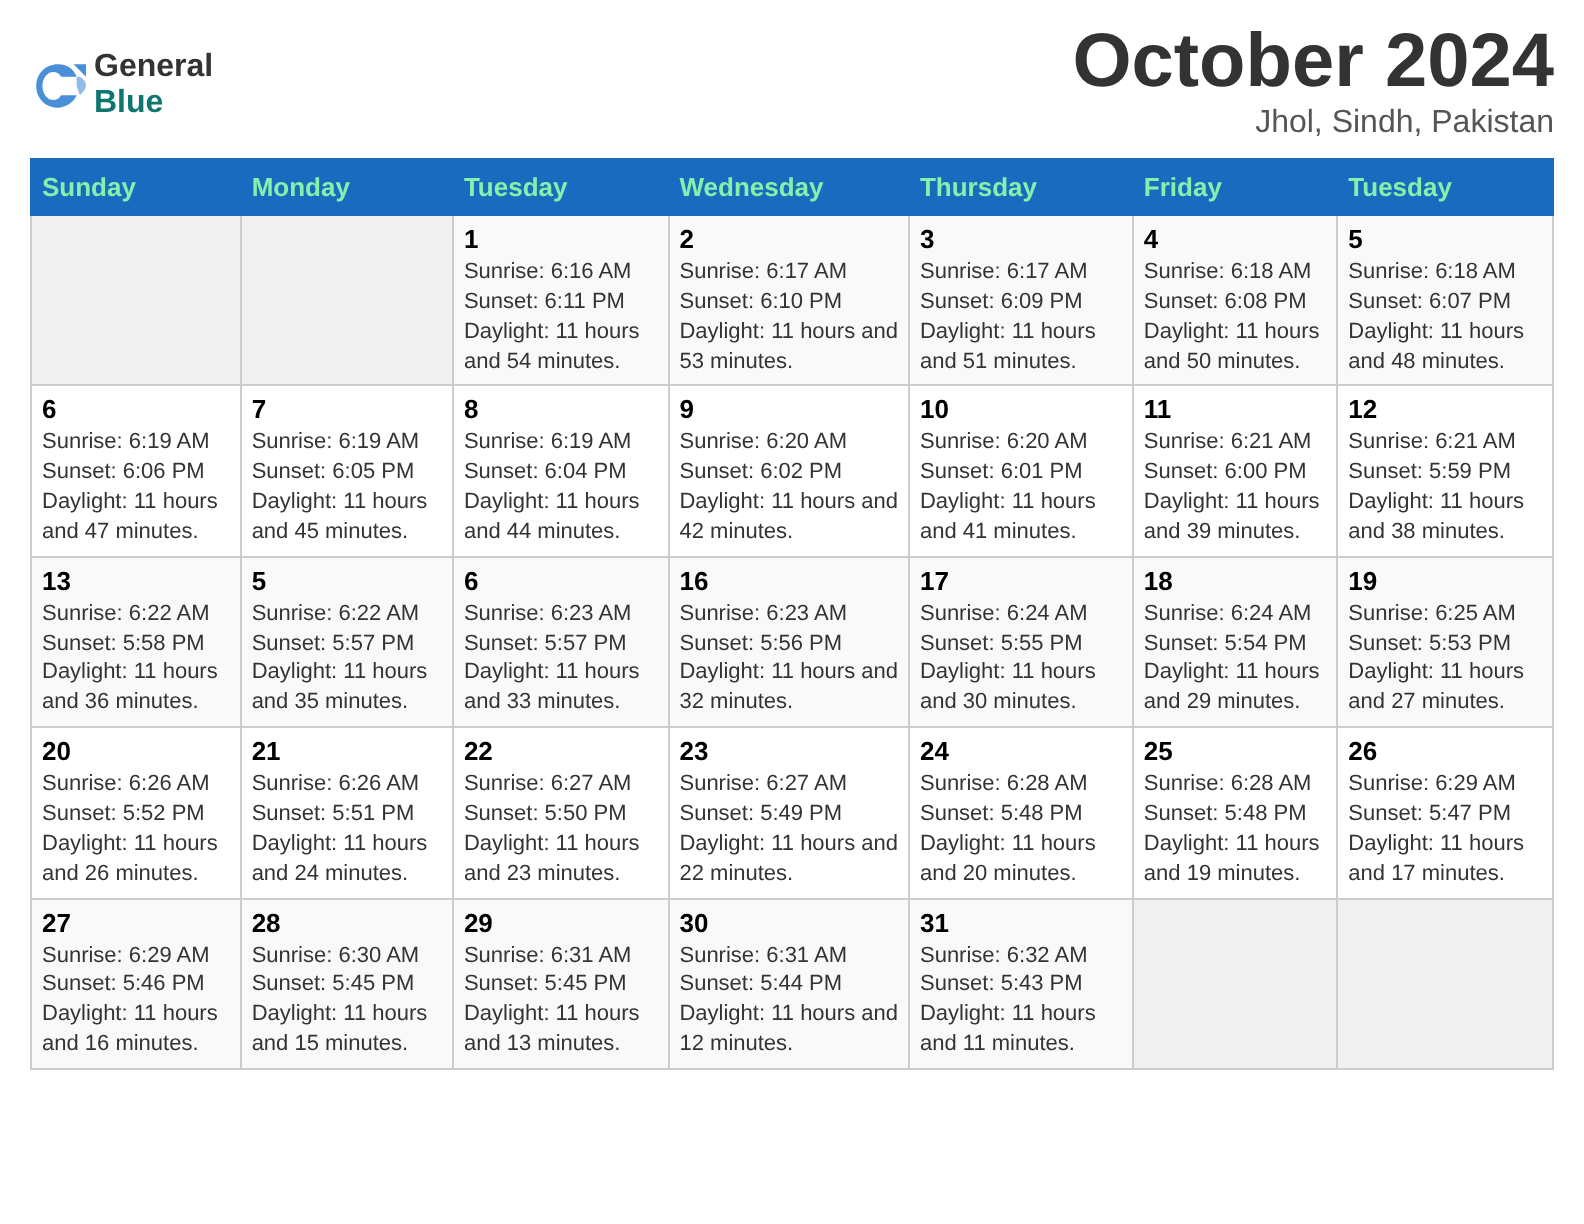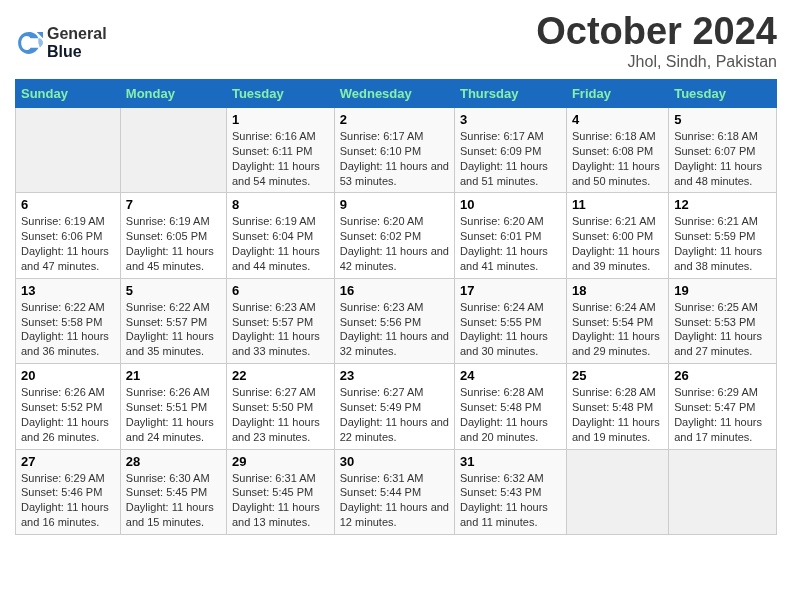--- a/index.html
+++ b/index.html
@@ -32,21 +32,21 @@
       line-height: 1.1;
     }
     .logo-general {
       font-size: 16px;
       font-weight: bold;
       color: #333;
     }
     .logo-blue {
       font-size: 16px;
       font-weight: bold;
-      color: #0f172a;
+      color: #0f766e;
     }
     .logo-icon {
       width: 28px;
       height: 28px;
       margin-right: 4px;
     }
     .title-block {
       text-align: right;
     }
     .main-title {

